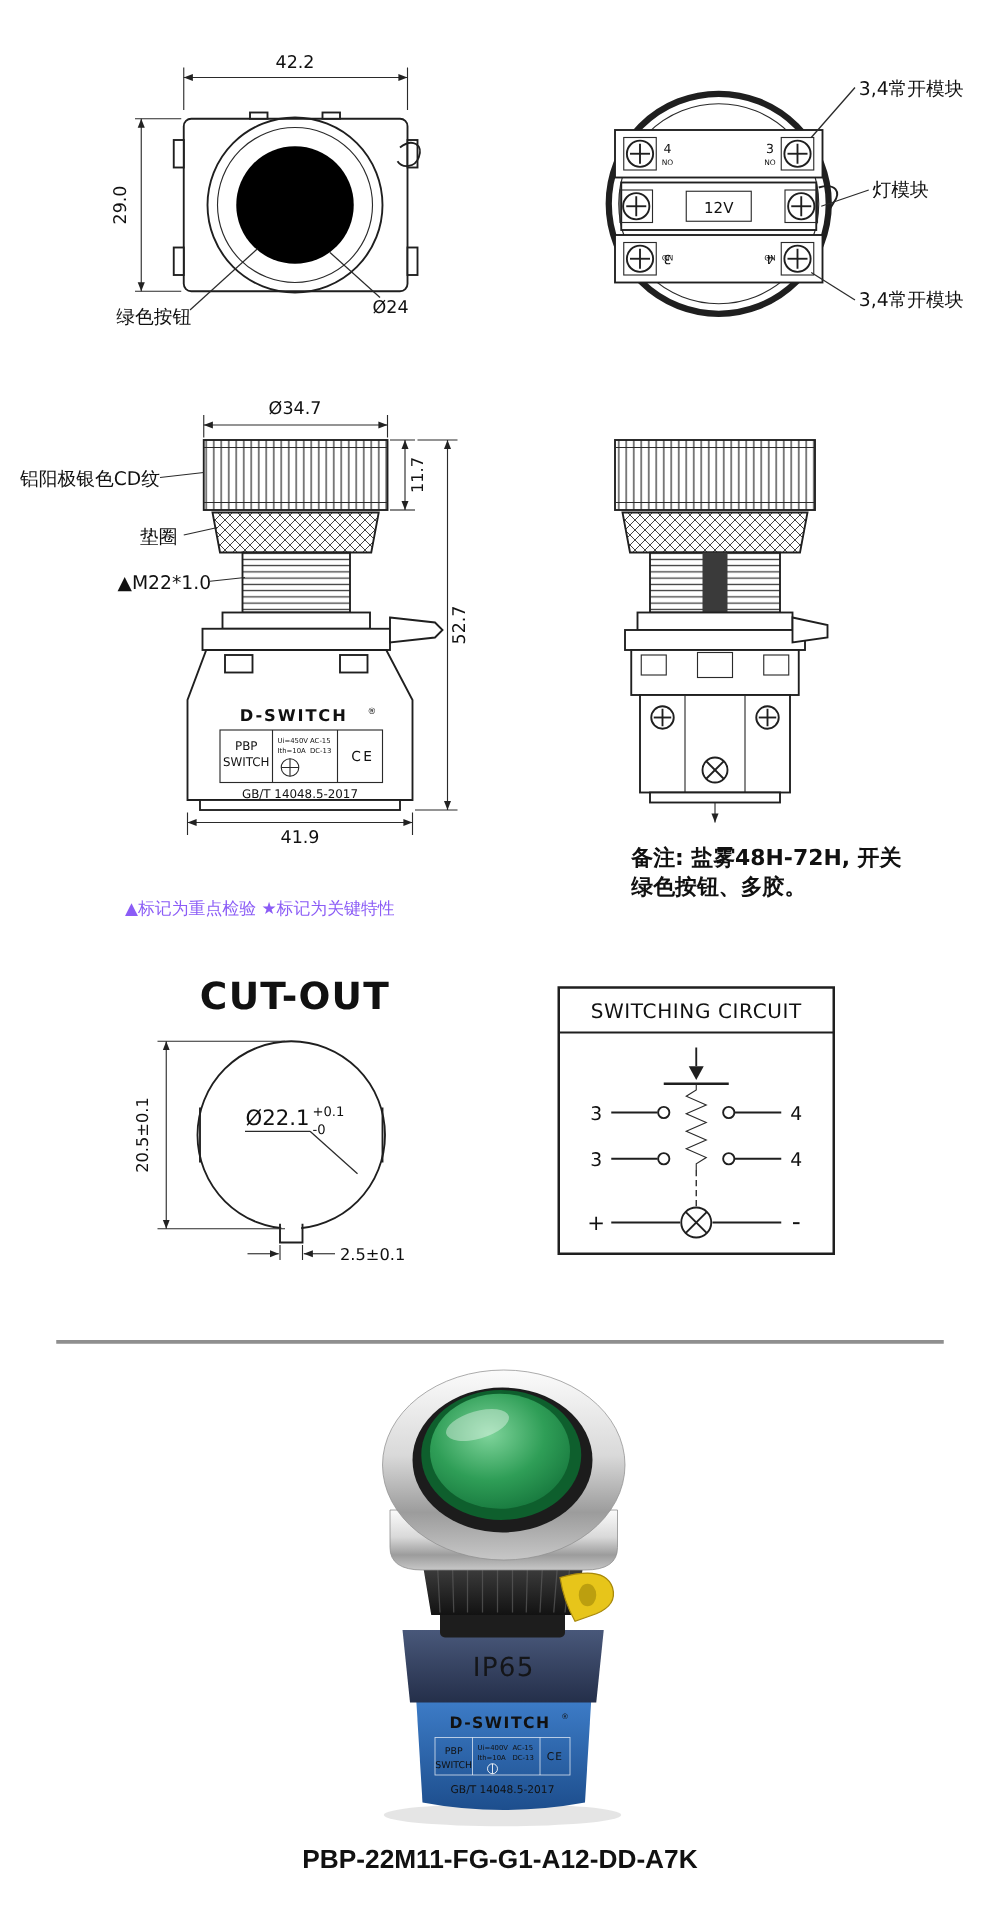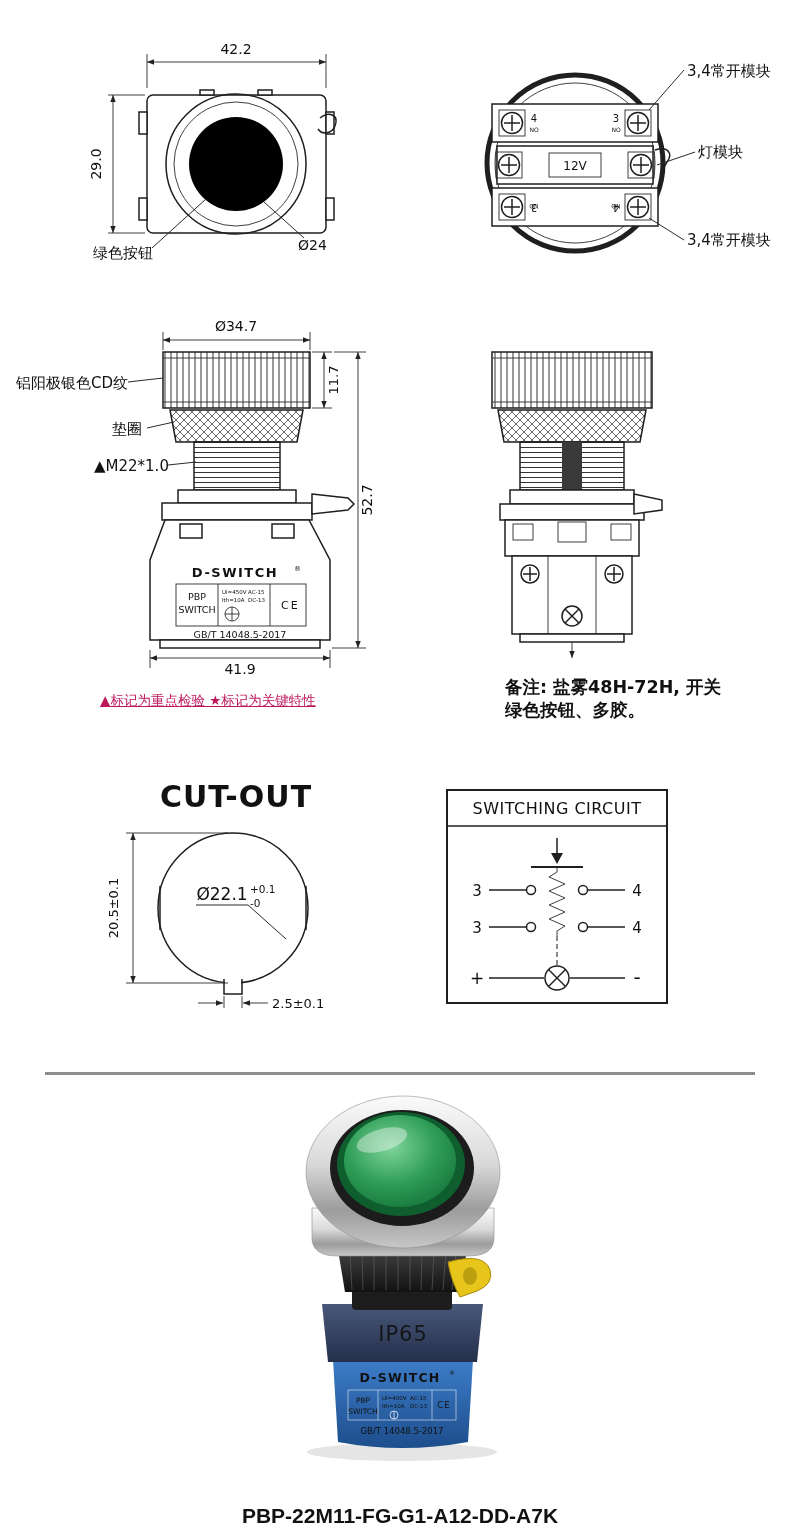--- a/index.html
+++ b/index.html
@@ -18,24 +18,24 @@
   .dimsm{font-size:13px;}
   .cjk{font-size:15px;}
   .tiny{font-size:6px;}
   .micro{font-size:5.5px;}
   .num{font-size:10px;}
   .title-big{font-size:30px;font-weight:600;letter-spacing:1px;}
   .circ-title{font-size:16px;letter-spacing:.5px;font-weight:500;}
   .brandtxt{font-size:13px;font-weight:bold;letter-spacing:1.5px;}
   .note-remark{position:absolute;left:505px;top:676px;width:260px;font-size:17.5px;
                font-weight:600;line-height:1.32;color:#111;}
-  .note-marks{position:absolute;left:100px;top:692px;font-size:13.5px;color:#be185d;text-decoration:underline;}
+  .note-marks{position:absolute;left:100px;top:718px;font-size:13.5px;color:#8b5cf6;}
   .divider{position:absolute;left:45px;top:1072px;width:710px;height:3px;background:#8f8f8f;}
   .footer-code{position:absolute;left:0;top:1476px;width:800px;text-align:center;
-               font-size:21px;font-weight:bold;font-family:"Liberation Sans","DejaVu Sans",sans-serif;margin-top:28px;}
+               font-size:21px;font-weight:bold;font-family:"Liberation Sans","DejaVu Sans",sans-serif;}
 </style>
 </head>
 <body>
 
 <div class="page">
 
   <svg width="800" height="300" style="top:0;" viewBox="0 0 800 300">
     <defs>
       <marker id="aT" viewBox="0 0 10 10" refX="9" refY="5" markerWidth="9" markerHeight="9" orient="auto-start-reverse">
         <path d="M0,1.5 L9,5 L0,8.5 Z" fill="#222"></path>

